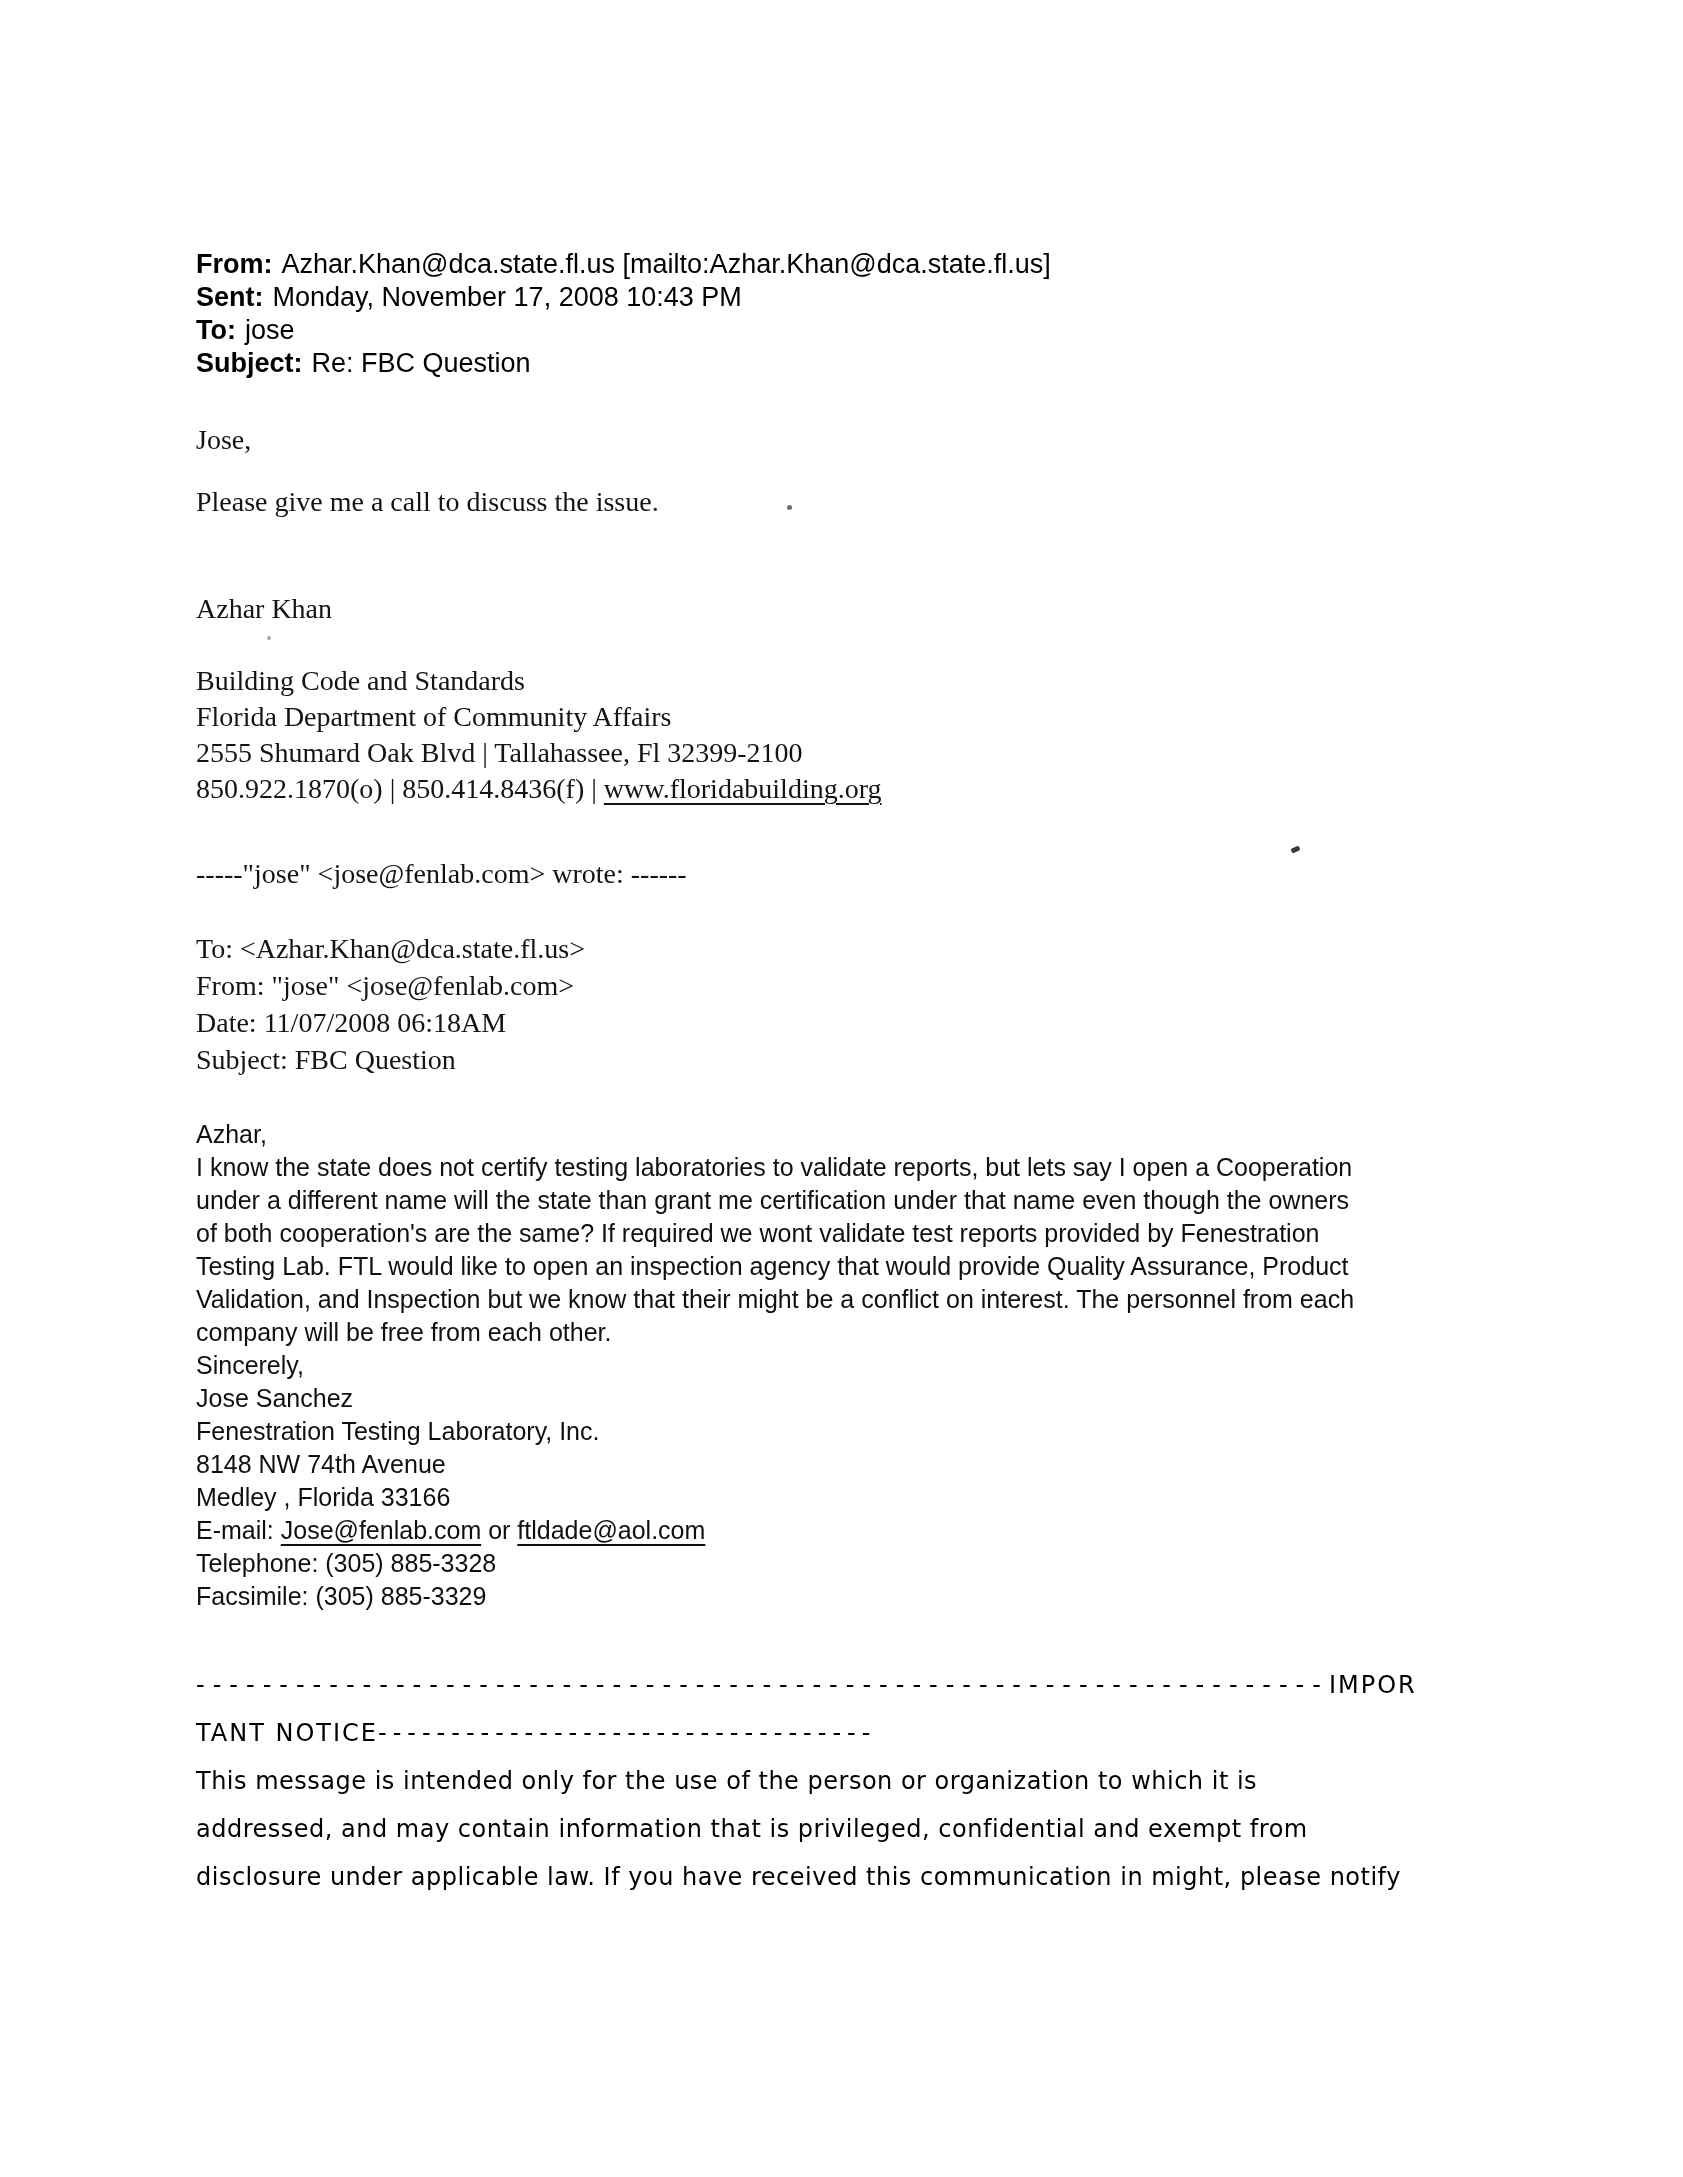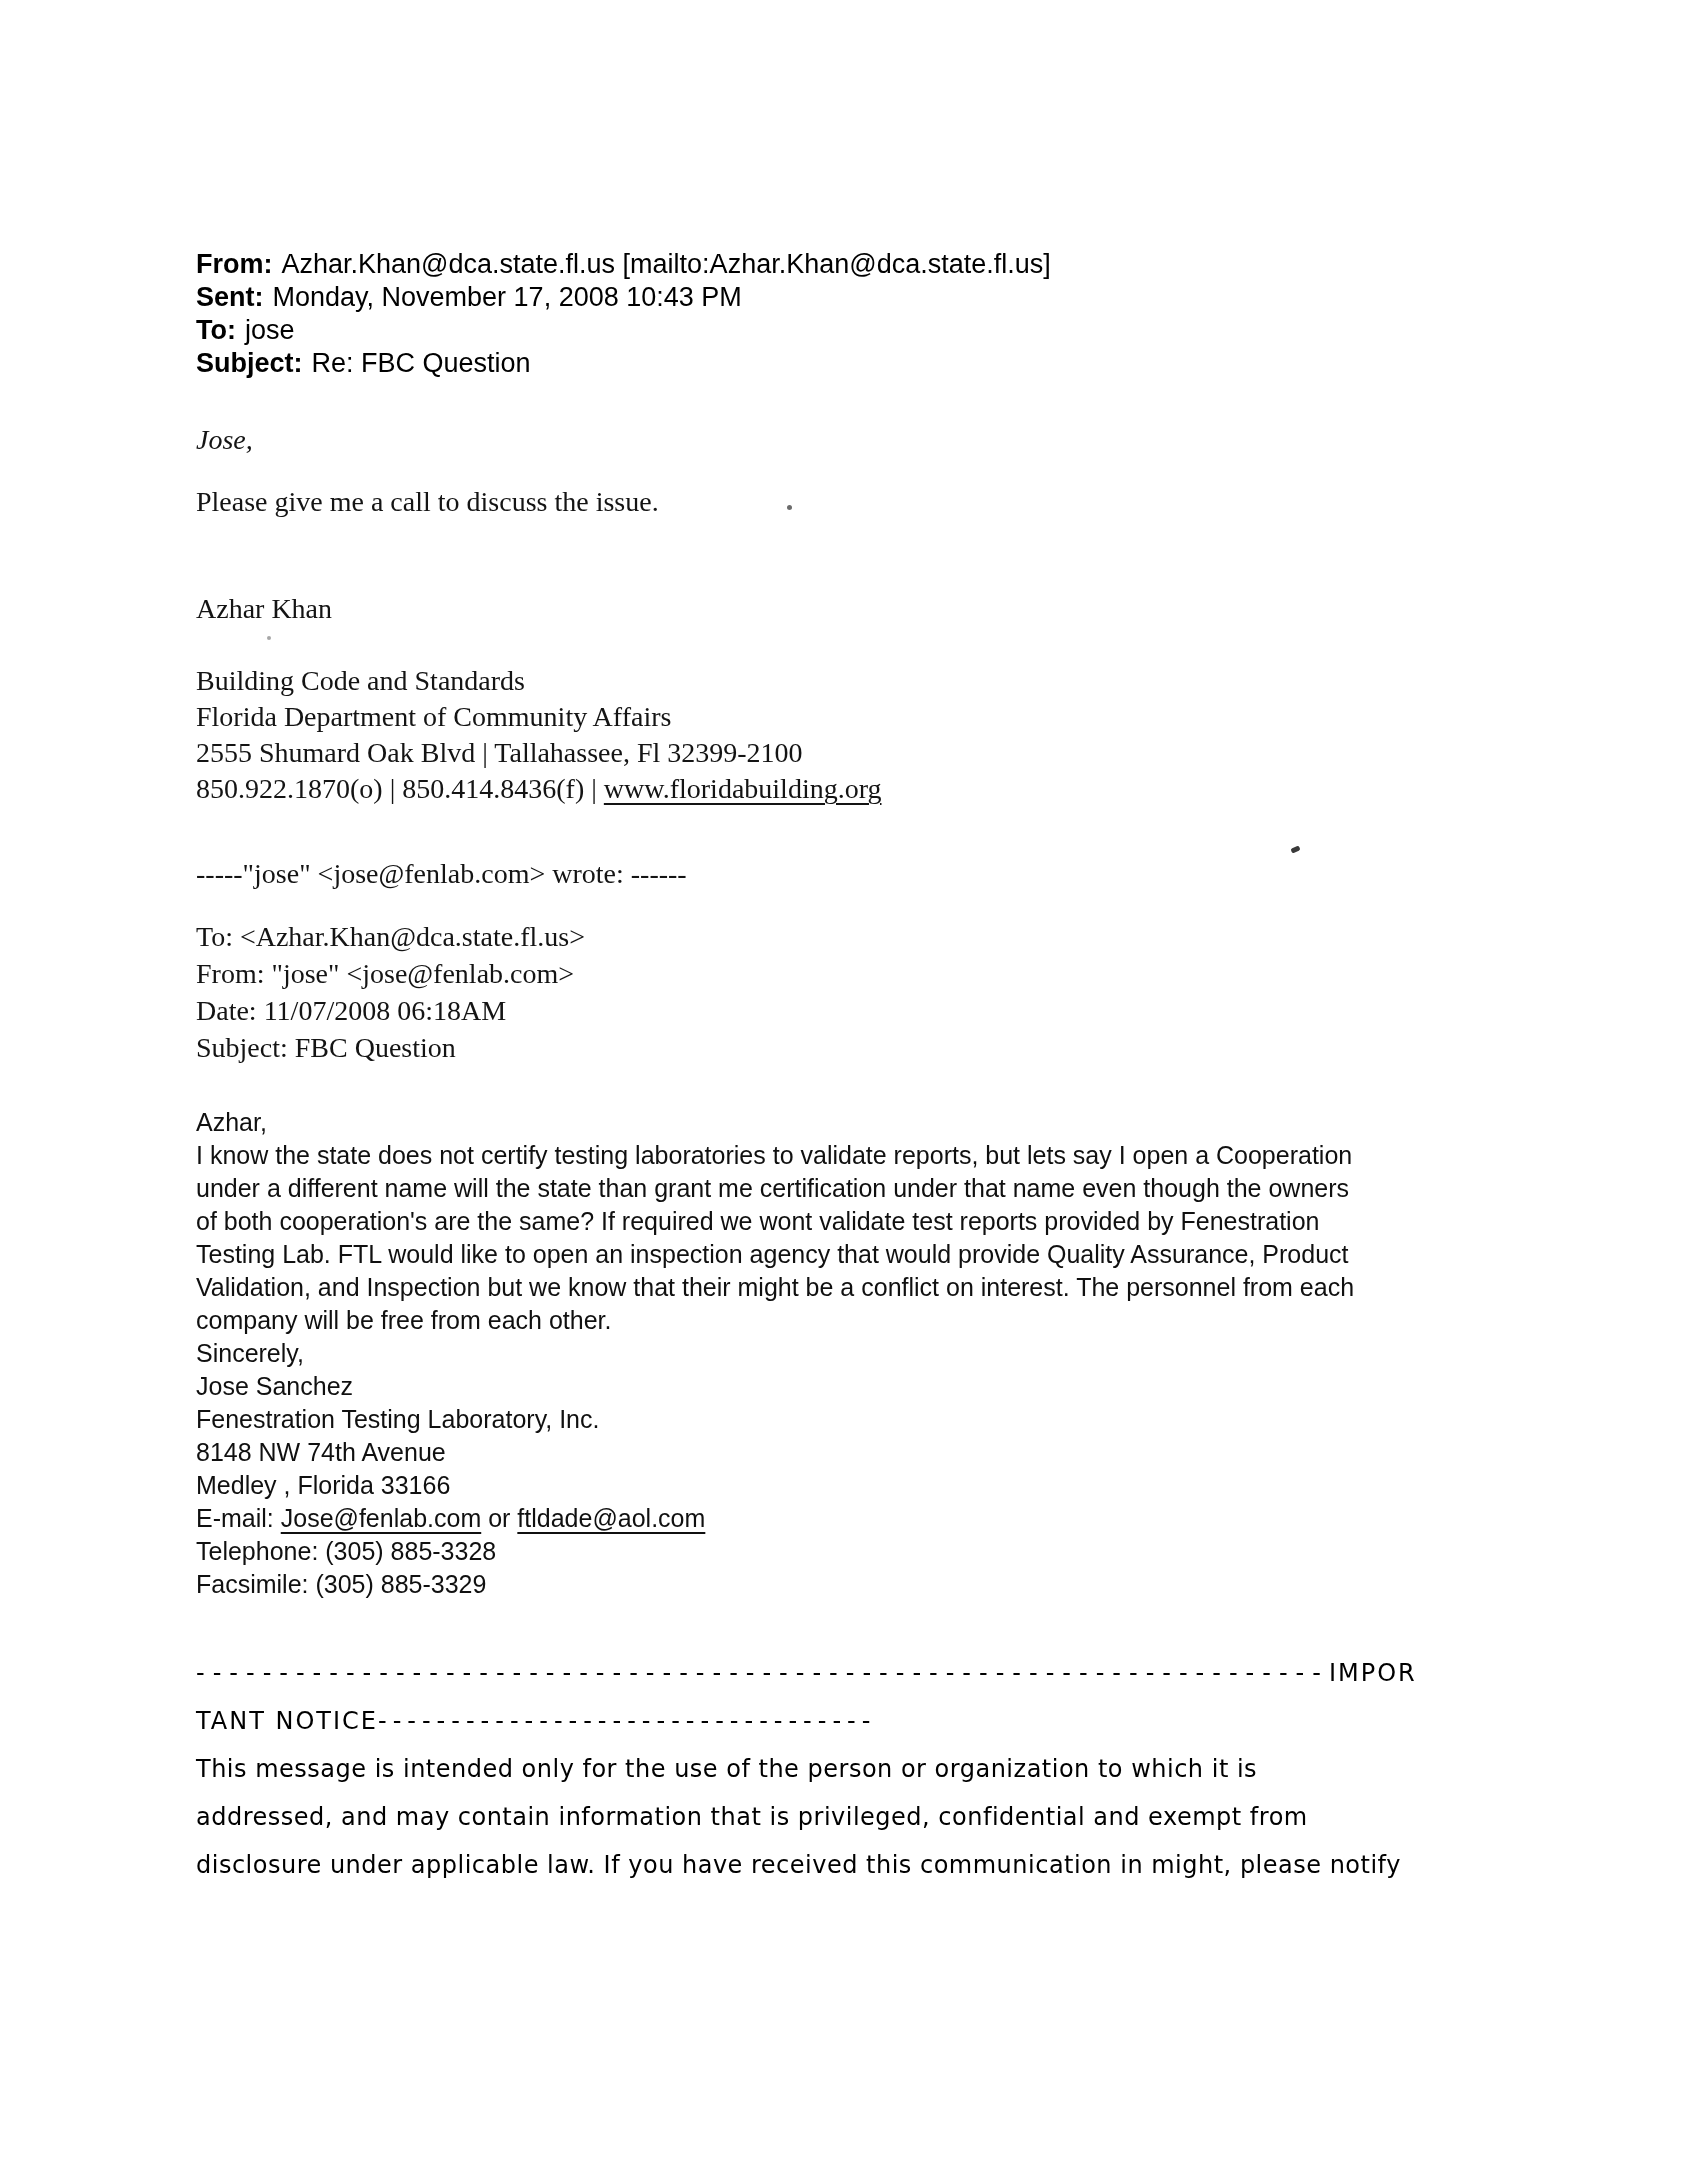--- a/index.html
+++ b/index.html
@@ -27,27 +27,27 @@
     color:#000;
   }
   .email-header .lbl{ font-weight:700; margin-right:9px; }
 
   
   .serif{
     font-family:"Liberation Serif", serif;
     font-size:28px;
     color:#141414;
   }
-  .reply-greeting{ margin-top:44px;font-style:italic; }
+  .reply-greeting{ margin-top:44px; }
   .reply-body{ margin-top:30px; }
   .reply-thanks{ margin-top:40px; }
   .reply-name{ margin-top:75px; }
   .reply-sig{ margin-top:38px; line-height:36px; }
   .quote-divider{ margin-top:51px; }
-  .quoted-header{ margin-top:28px; line-height:37px; }
+  .quoted-header{ margin-top:40px; line-height:37px; }
 
   
   .sans{
     font-family:"Liberation Sans", sans-serif;
     font-size:25px;
     color:#101010;
   }
   .quoted-body{ margin-top:40px; line-height:33px; }
   .quoted-body > div{ white-space:nowrap; }
   .website-line{ margin-top:5px; }

